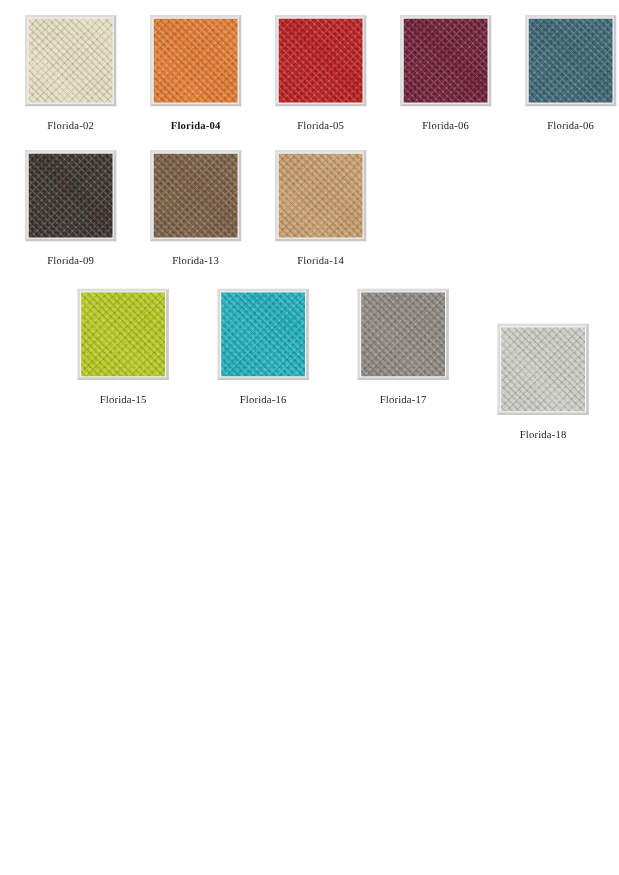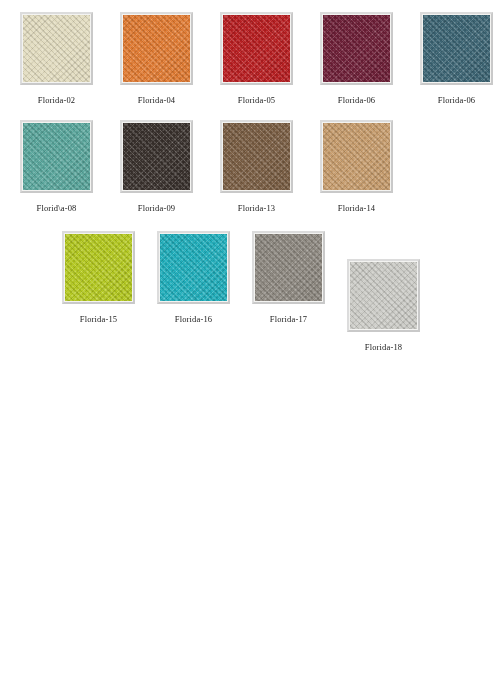--- a/index.html
+++ b/index.html
@@ -42,21 +42,21 @@
   .row-5 .swatch-cell:last-child {
     margin-right: 0;
   }
 
   
   .row-4 {
     padding-left: 62px;
   }
   .row-4 .swatch-cell {
     width: 73px;
-    margin-right: 22px;
+    margin-right: 39px;
   }
   .row-4 .swatch-cell:last-child {
     margin-right: 0;
     margin-top: 28px;
   }
 
   .swatch-cell {
     display: flex;
     flex-direction: column;
     align-items: center;
@@ -156,21 +156,21 @@
     <div class="swatch-cell">
       <div class="swatch-frame">
         <div class="swatch-chip" style="background-color: rgb(226, 220, 192);"></div>
       </div>
       <div class="swatch-label" style="color: rgb(26, 26, 26);">Florida-02</div>
     </div>
     <div class="swatch-cell">
       <div class="swatch-frame">
         <div class="swatch-chip" style="background-color: rgb(224, 123, 51);"></div>
       </div>
-      <div class="swatch-label" style="color: rgb(26, 26, 26);">Florida-04</div>
+      <div class="swatch-label" style="color: rgb(26, 26, 26); font-weight: bold;">Florida-04</div>
     </div>
     <div class="swatch-cell">
       <div class="swatch-frame">
         <div class="swatch-chip" style="background-color: rgb(184, 31, 34);"></div>
       </div>
       <div class="swatch-label" style="color: rgb(26, 26, 26);">Florida-05</div>
     </div>
     <div class="swatch-cell">
       <div class="swatch-frame">
         <div class="swatch-chip" style="background-color: rgb(110, 32, 56);"></div>
@@ -183,26 +183,20 @@
       </div>
       <div class="swatch-label" style="color: rgb(26, 26, 26);">Florida-06</div>
     </div>
   </div>
 
   <div class="row-gap-1"></div>
 
   <div class="swatch-row row-5">
     <div class="swatch-cell">
       <div class="swatch-frame">
-        <div class="swatch-chip" style="background-color: rgb(90, 166, 156);"></div>
-      </div>
-      <div class="swatch-label" style="color: rgb(26, 26, 26);">Florid\a-08</div>
-    </div>
-    <div class="swatch-cell">
-      <div class="swatch-frame">
         <div class="swatch-chip" style="background-color: rgb(58, 50, 46);"></div>
       </div>
       <div class="swatch-label" style="color: rgb(26, 26, 26);">Florida-09</div>
     </div>
     <div class="swatch-cell">
       <div class="swatch-frame">
         <div class="swatch-chip" style="background-color: rgb(122, 94, 68);"></div>
       </div>
       <div class="swatch-label" style="color: rgb(26, 26, 26);">Florida-13</div>
     </div>

